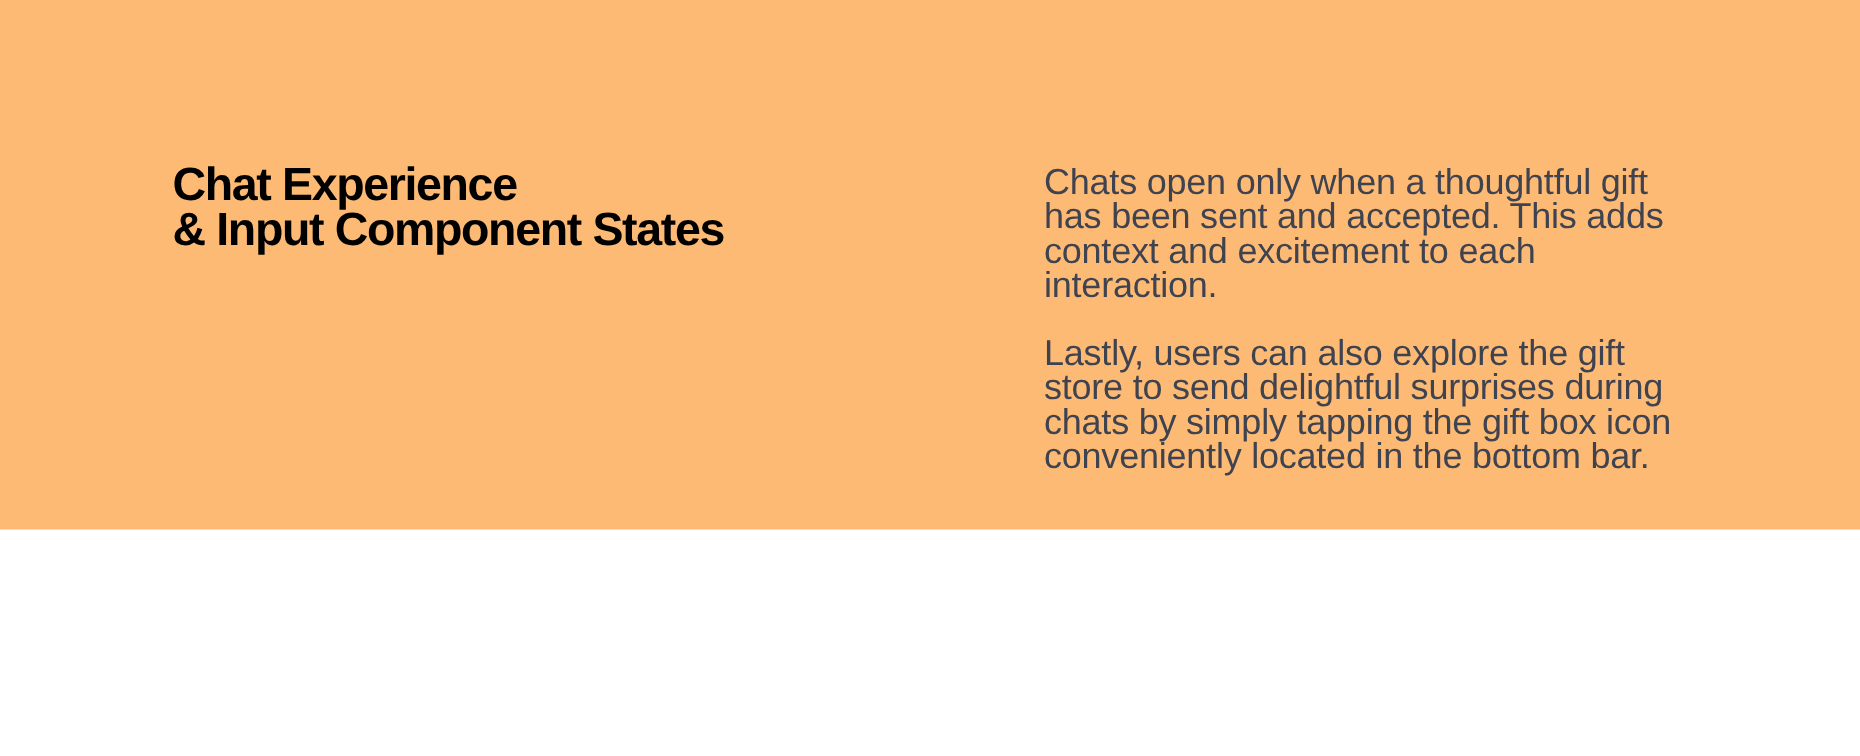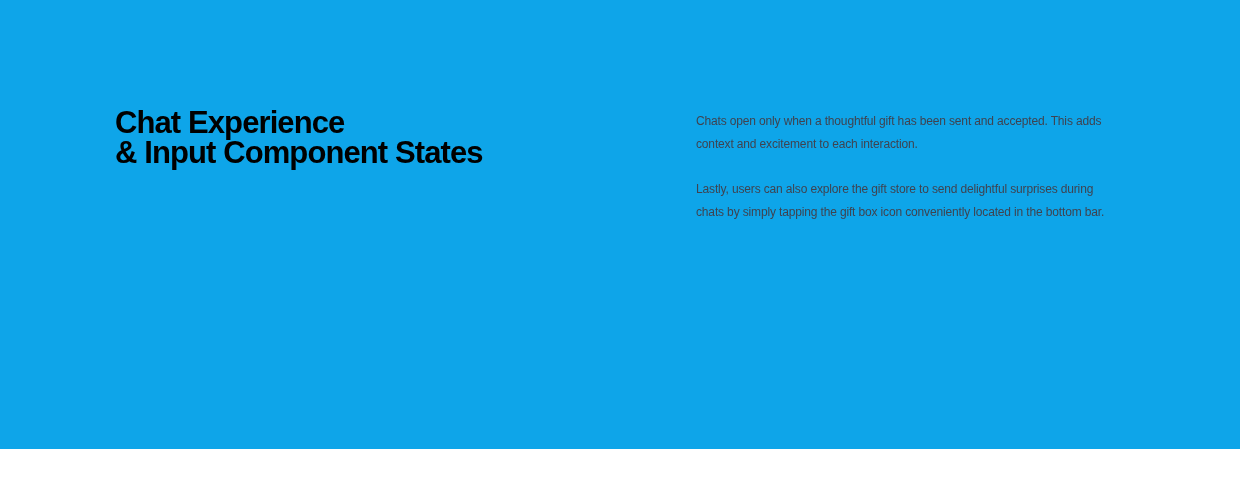--- a/index.html
+++ b/index.html
@@ -10,22 +10,22 @@
     width: 1240px;
     height: 504px;
     background: #ffffff;
     font-family: "Liberation Sans", sans-serif;
     overflow: hidden;
   }
 
   .slide {
     position: relative;
     width: 1240px;
-    height: 449px;
-    background: #0ea5e9;
+    height: 353px;
+    background: #fdba74;
   }
 
   
   .heading-block {
     position: absolute;
     left: 115px;
     top: 108px;
     width: 520px;
   }
 
@@ -44,21 +44,21 @@
   .copy-block {
     position: absolute;
     left: 696px;
     top: 110px;
     width: 428px;
   }
 
   .copy-paragraph {
     margin: 0 0 22px 0;
     font-family: "Liberation Sans", sans-serif;
-    font-size: 12px;
+    font-size: 24px;
     line-height: 23px;
     font-weight: 400;
     letter-spacing: -0.15px;
     color: #3f4350;
   }
 
   .copy-paragraph:last-child {
     margin-bottom: 16px;
   }
 </style>

